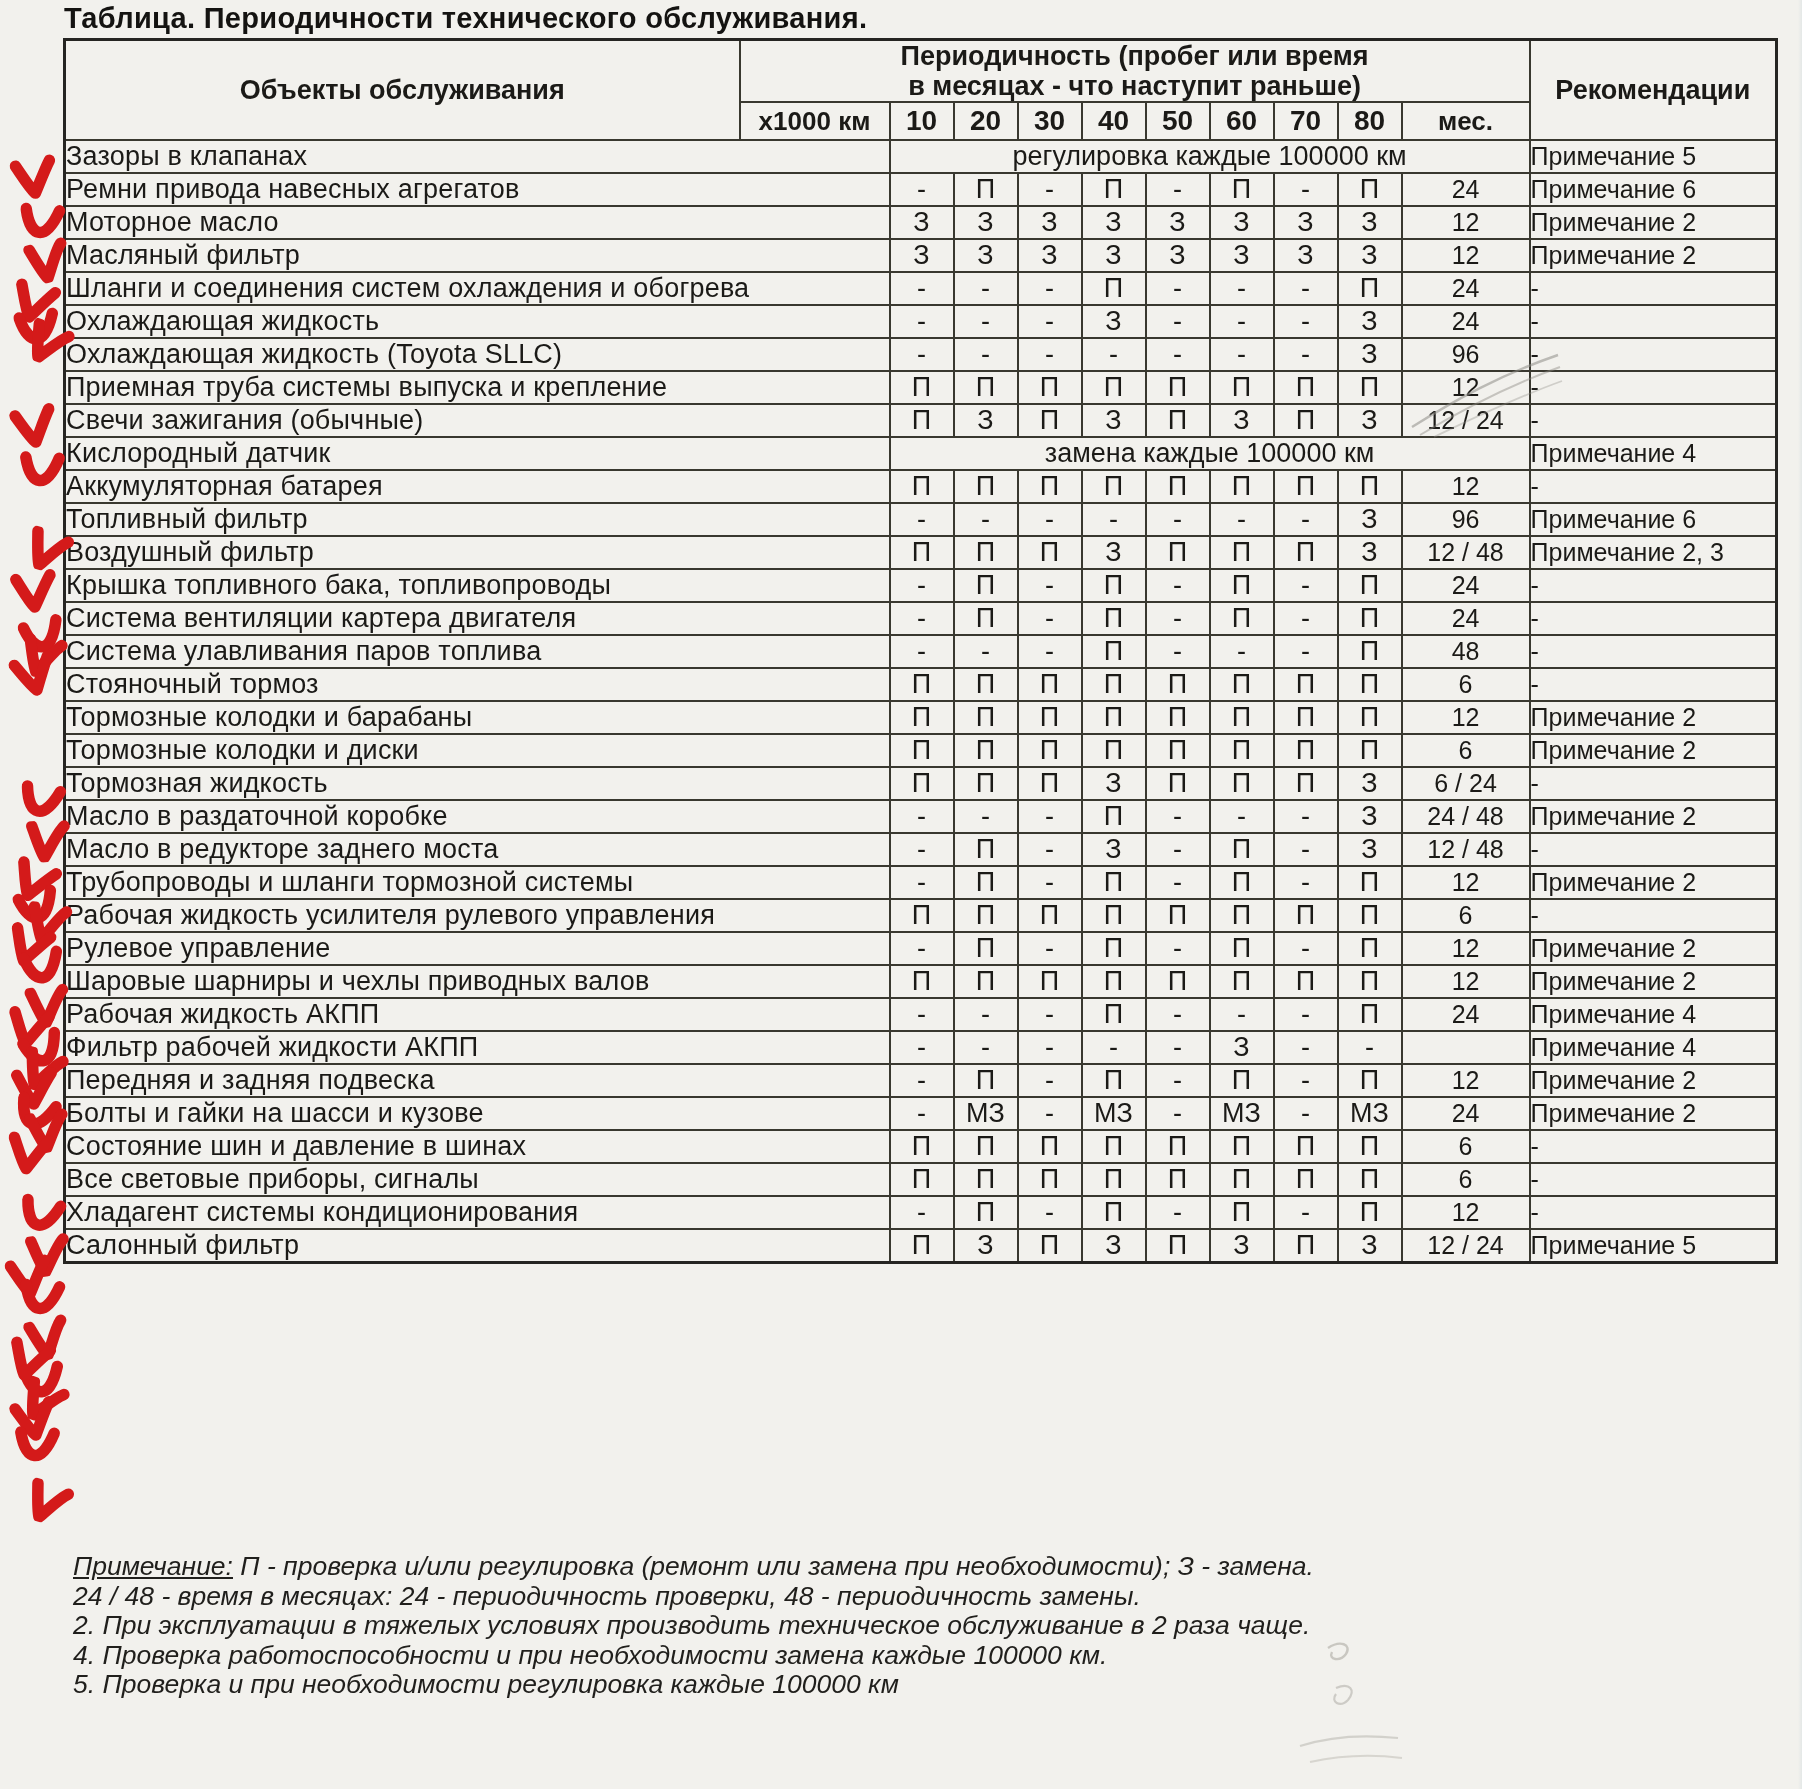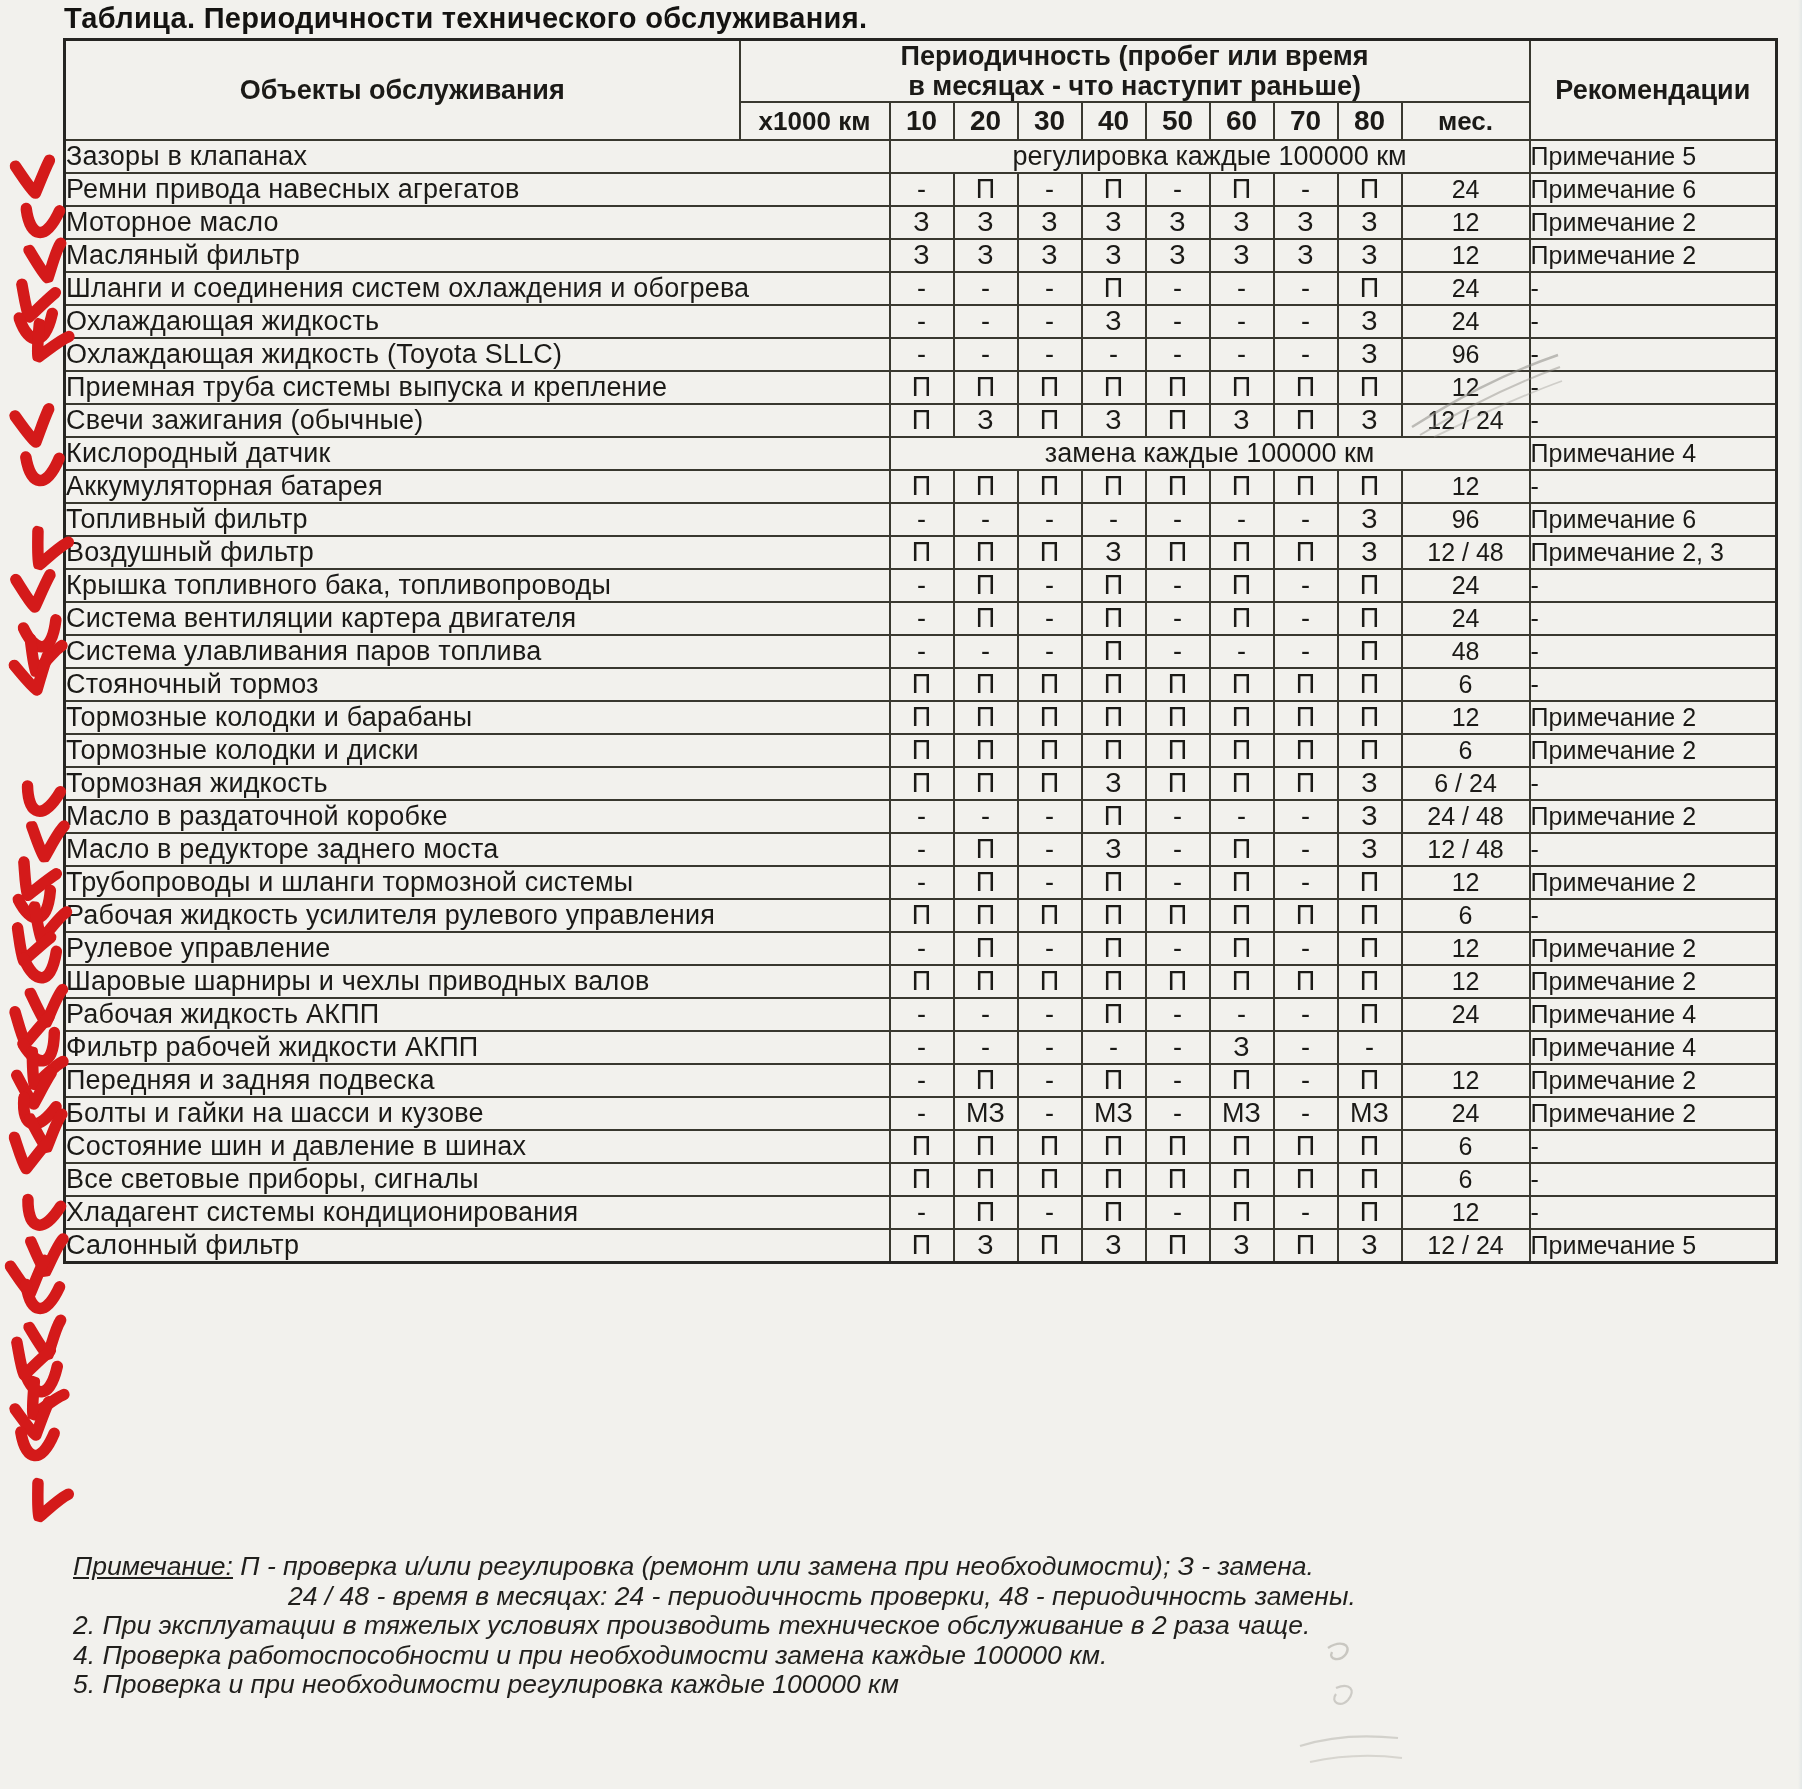--- a/index.html
+++ b/index.html
@@ -41,21 +41,21 @@
   thead th{border-bottom-width:3px;}
   
   #marks-layer{position:absolute; left:0; top:0; width:1802px; height:1789px; pointer-events:none;}
   .check{position:absolute; width:46px; height:42px;}
   
   .footnotes{
     position:absolute; left:73px; top:1552px; width:1610px;
     font-size:26.5px; line-height:29.5px; font-style:italic; color:#201f1c;
   }
   .footnotes .u{text-decoration:underline;}
-  .footnotes .indent{margin-left:215px;}
+  .footnotes .indent{}
   
   .edge-strip{
     position:absolute; right:0; top:0; width:28px; height:1789px;
     background:linear-gradient(180deg,#b9d0dc 0%,#8db2c5 18%,#5d89a4 45%,#49758f 72%,#6d93a3 100%);
   }
   .edge-fade{
     position:absolute; right:28px; top:0; width:14px; height:1789px;
     background:linear-gradient(90deg, rgba(173,199,213,0) 0%, rgba(150,181,198,.55) 100%);
   }
   .scribble{position:absolute; pointer-events:none;}

